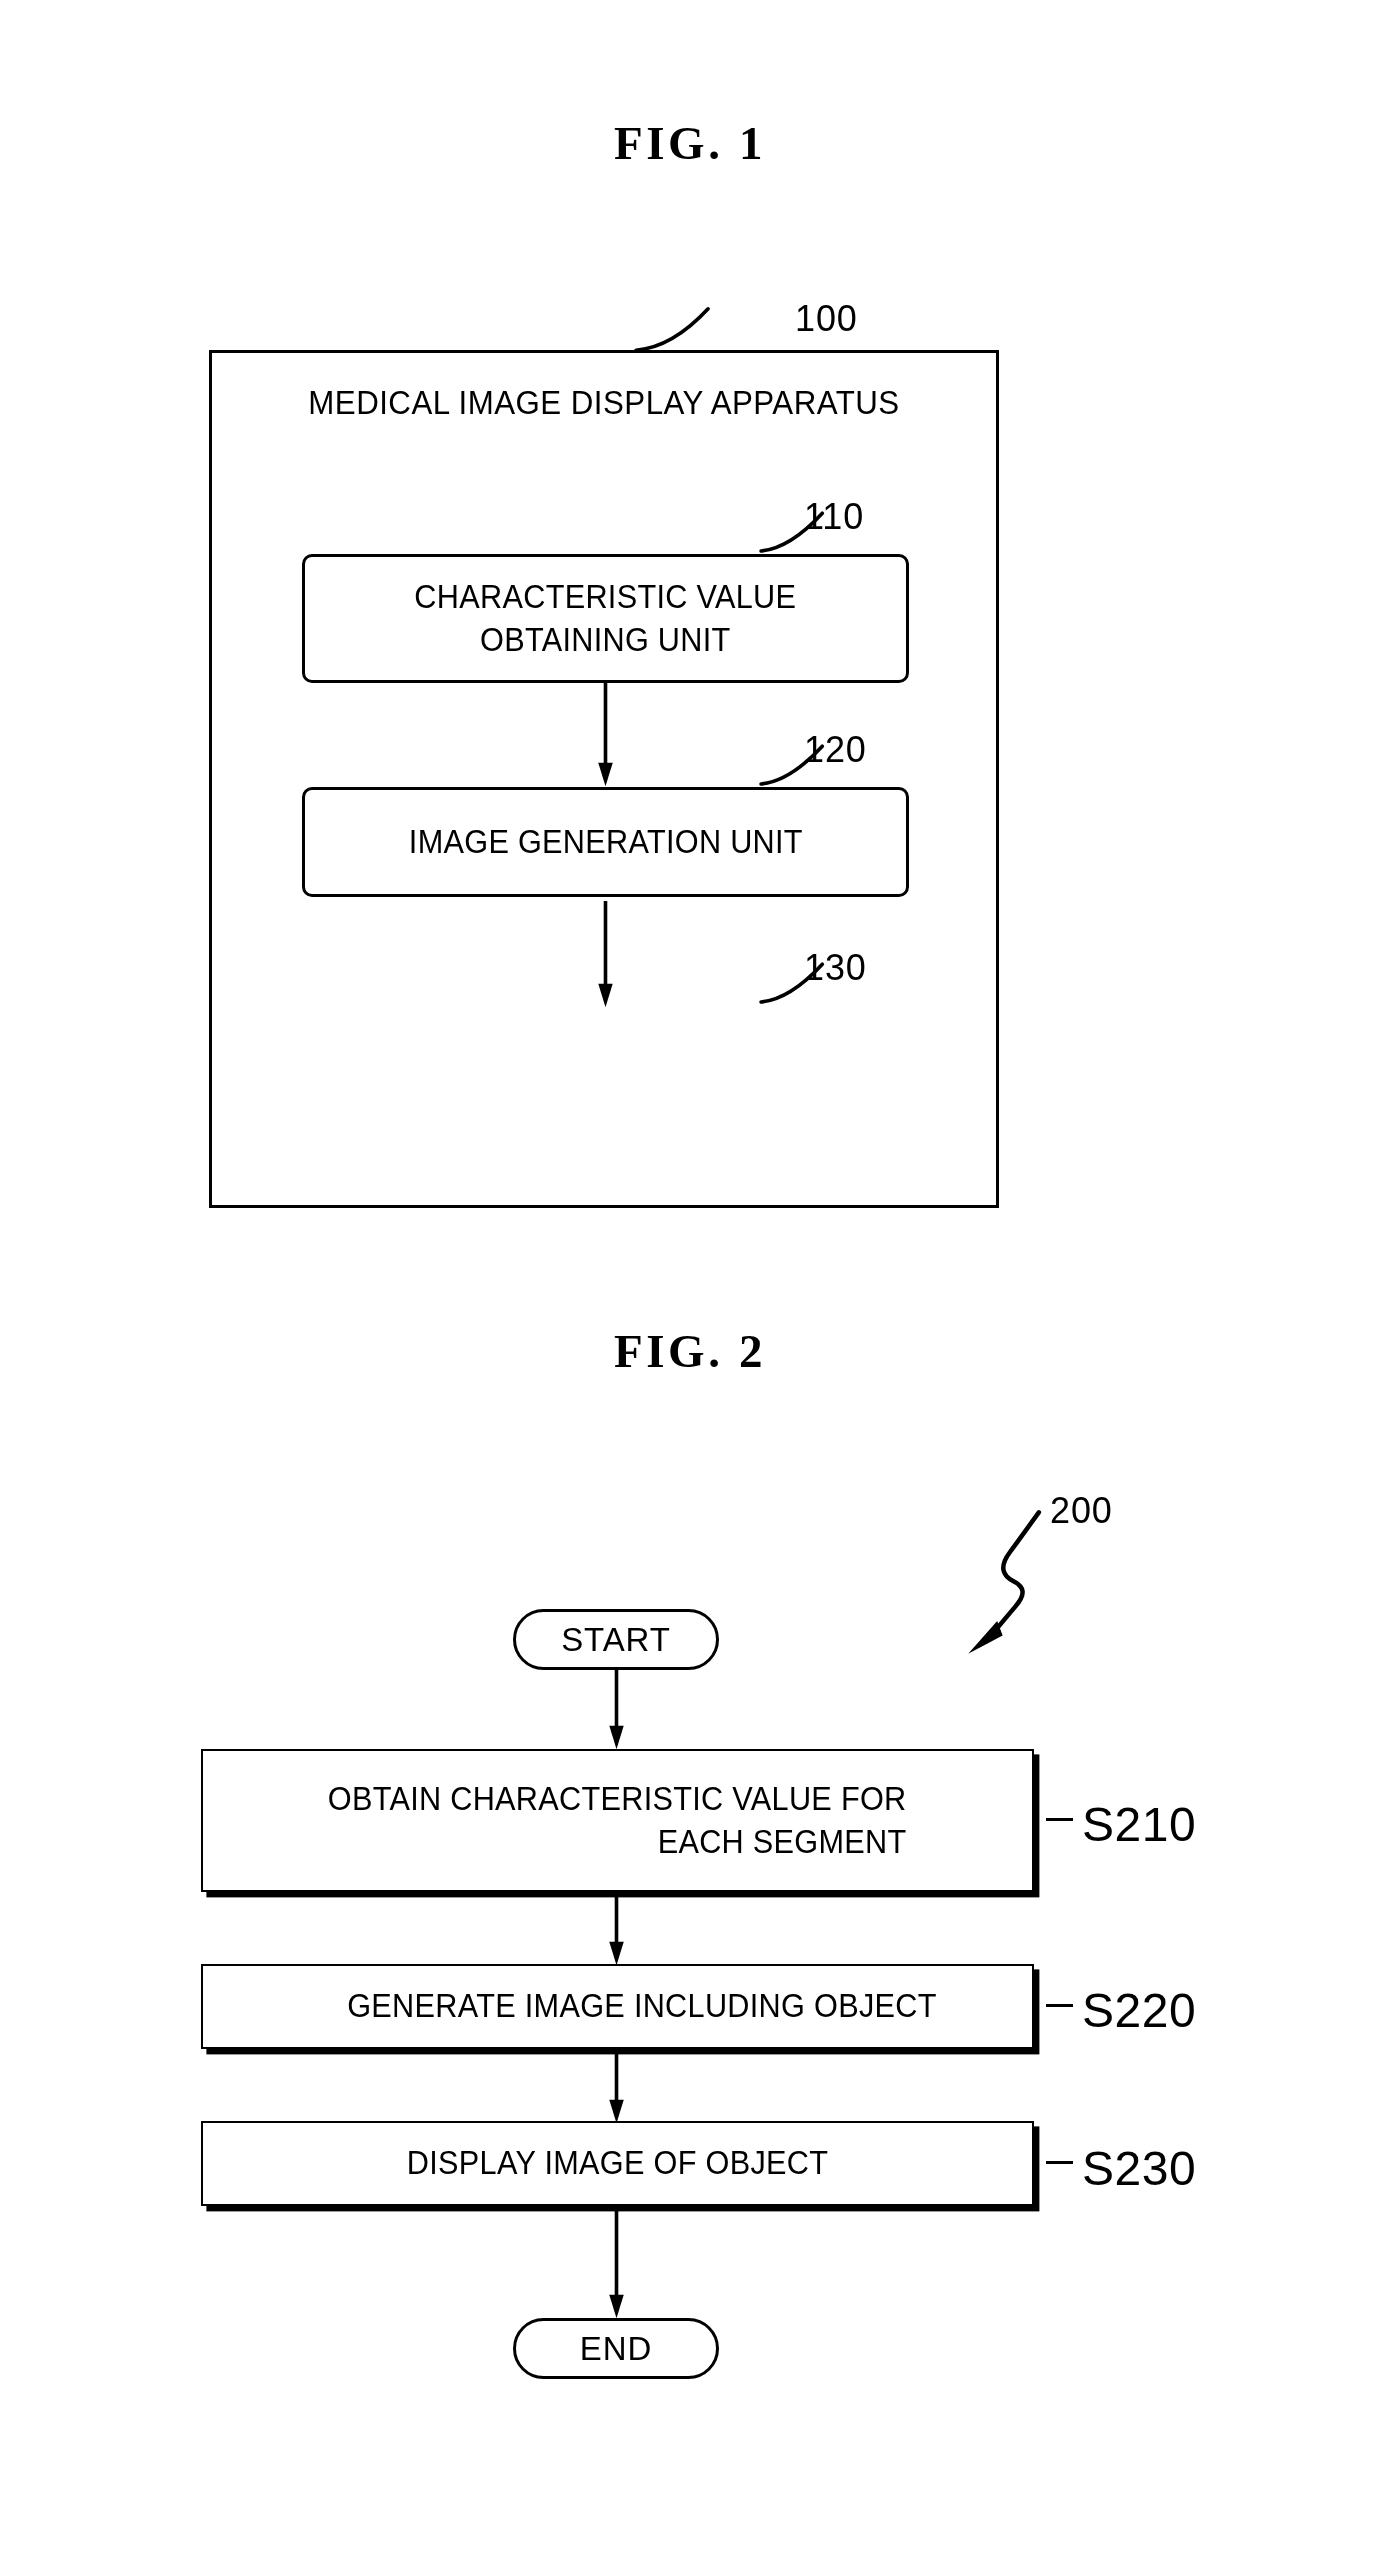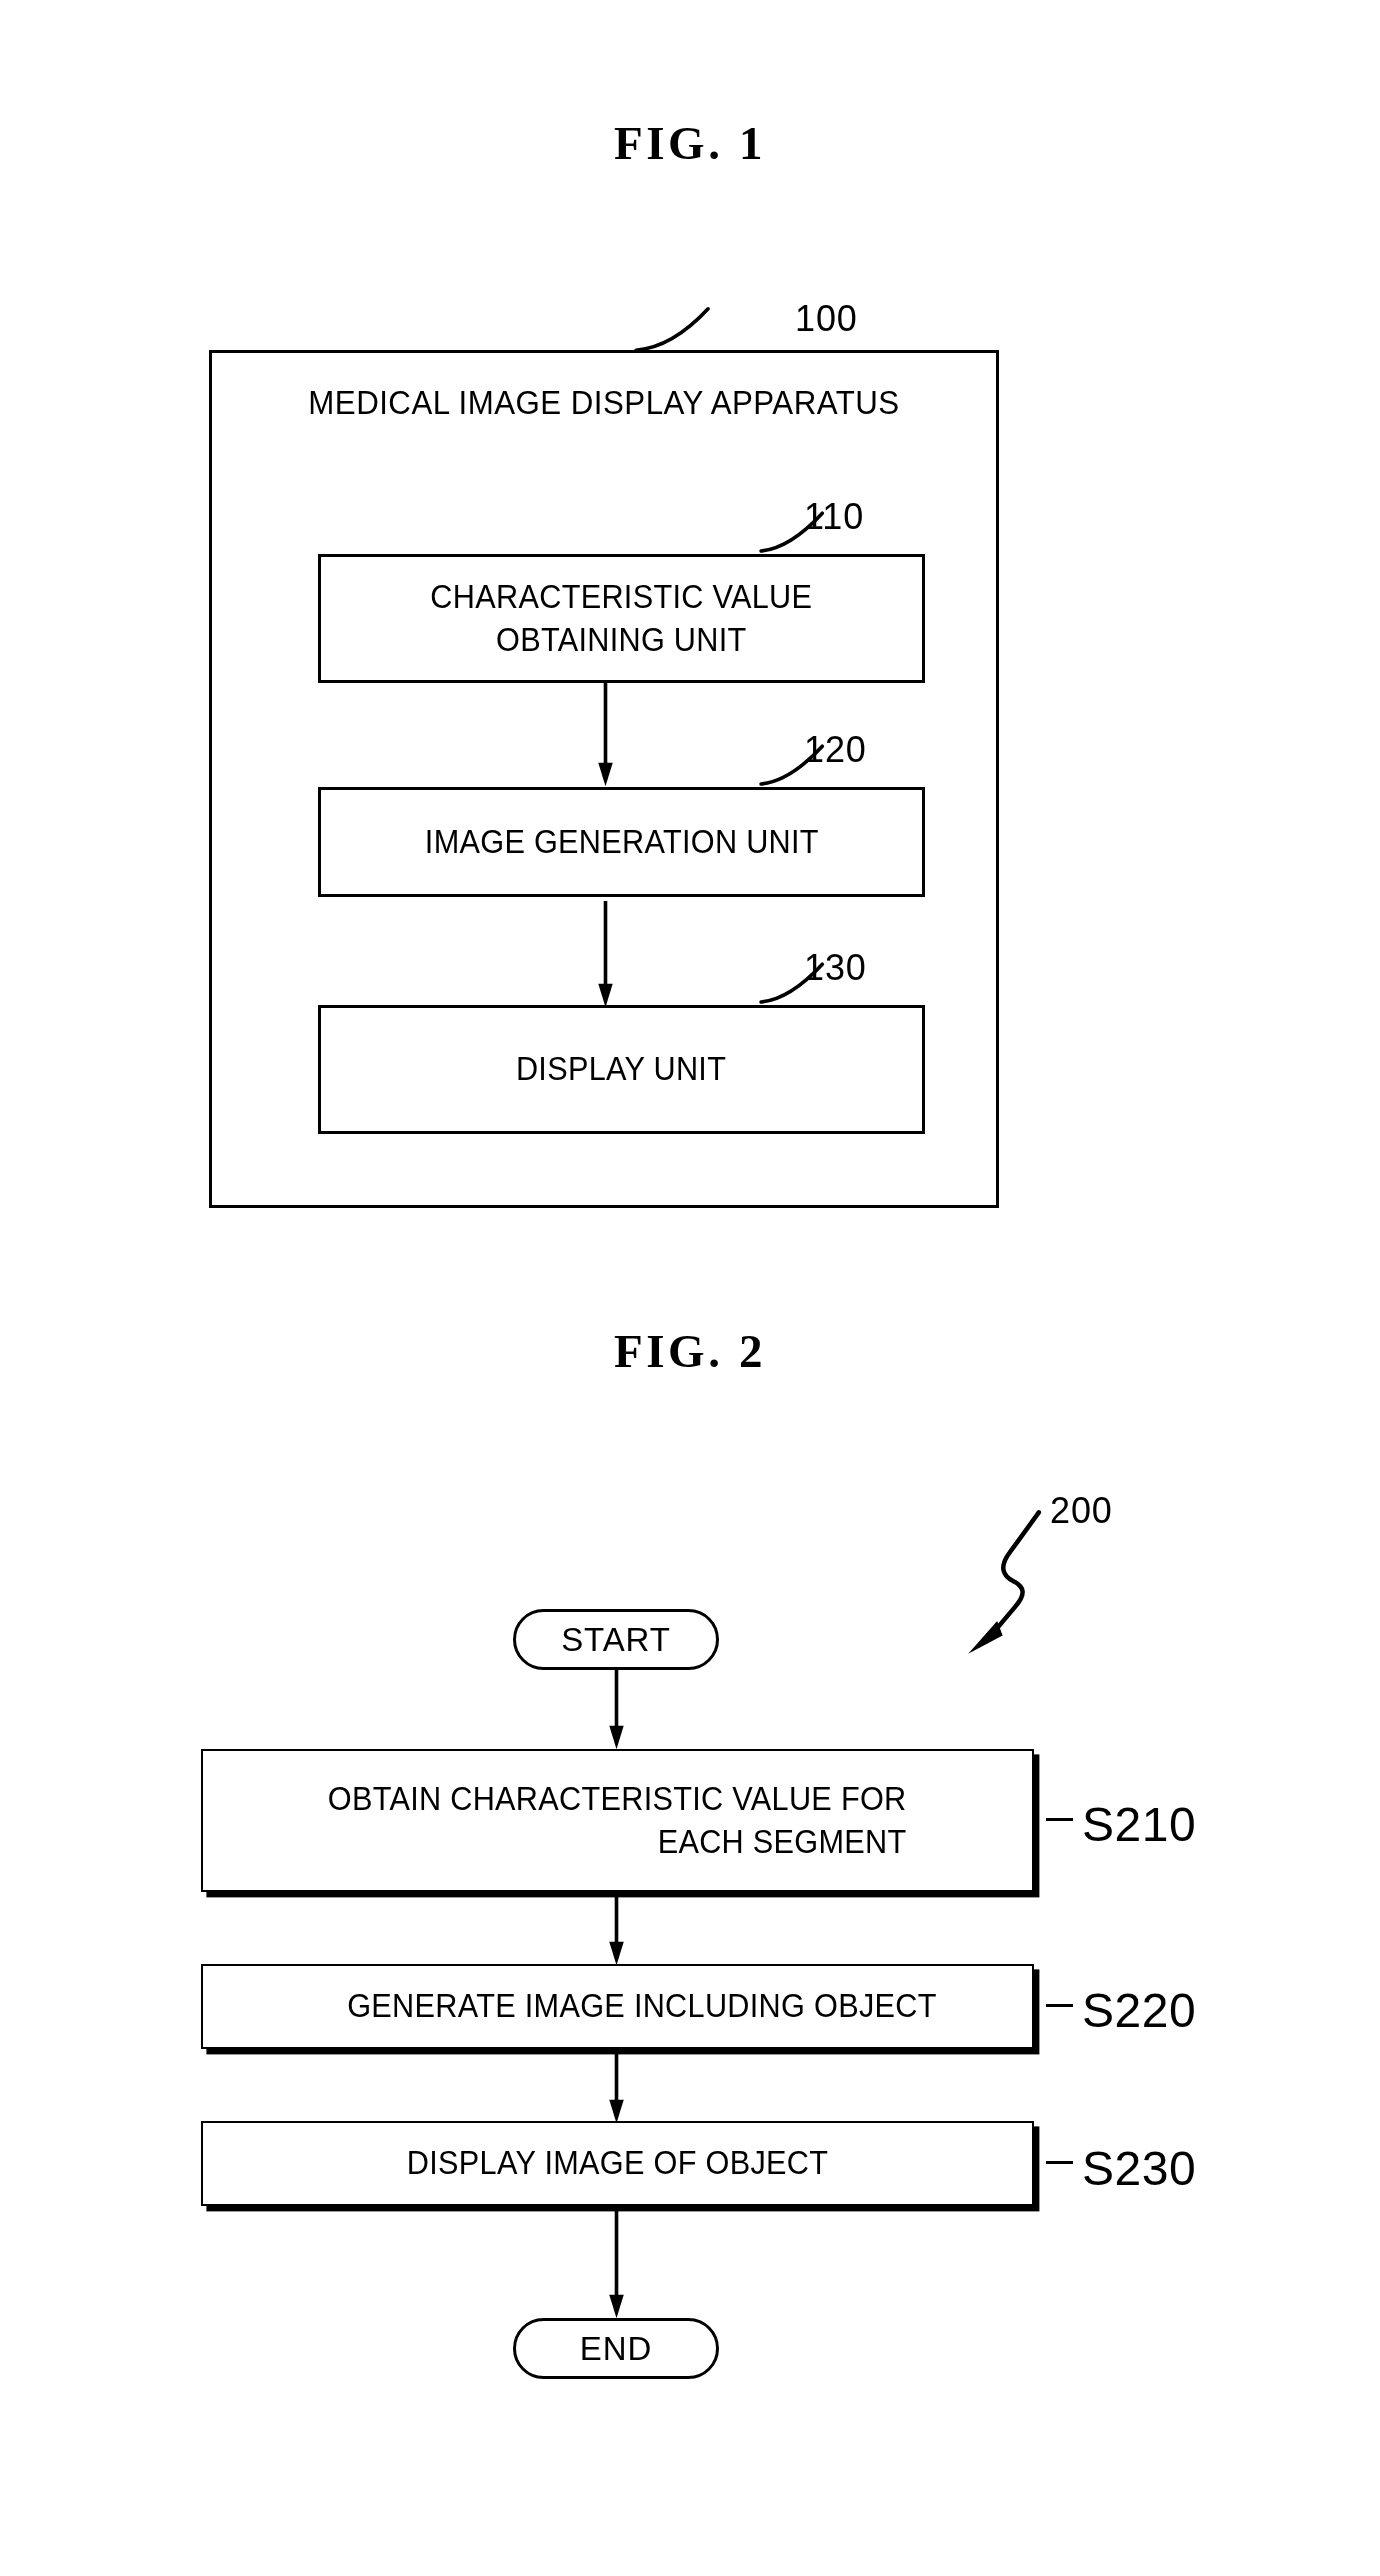--- a/index.html
+++ b/index.html
@@ -54,24 +54,24 @@
     text-align: center;
     font-size: 34px;
     font-stretch: condensed;
     transform: scaleX(0.92);
     letter-spacing: 0.5px;
     white-space: nowrap;
   }
 
   .fig1-box {
     position: absolute;
-    left: 318px;
+    left: 302px;
     width: 607px;
     border: 3.6px solid #000;
-    border-radius: 0;
+    border-radius: 10px;
     box-sizing: border-box;
     background: #fff;
     display: flex;
     align-items: center;
     justify-content: center;
     text-align: center;
     font-size: 33px;
     line-height: 1.28;
     letter-spacing: 0.3px;
   }
@@ -185,23 +185,20 @@
   <svg class="v-arrow" style="left:589px; top:901px;" width="33" height="108" viewBox="0 0 36 120">
     <line x1="18" y1="0" x2="18" y2="102" stroke="#000" stroke-width="4"></line>
     <polygon points="18,118 10,92 26,92" fill="#000"></polygon>
   </svg>
 
   <svg class="leader" style="left:757px; top:957px;" width="145" height="63" viewBox="0 0 160 70">
     <path d="M4,50 C24,48 48,34 72,8" stroke="#000" stroke-width="4" fill="none" stroke-linecap="round"></path>
   </svg>
   <div class="ref-num" style="left:804px; top:947px;">130</div>
 
-  <div class="fig1-box" id="fig1-box-130">
-    <span>DISPLAY UNIT</span>
-  </div>
 
   <div class="fig-title" id="fig2-title">FIG.  2</div>
 
   <svg class="leader" style="left:903px; top:1507px;" width="163" height="163" viewBox="0 0 180 180">
     <path d="M150,6 L118,50 C106,66 110,76 122,82 C134,88 136,96 124,110 L92,148" stroke="#000" stroke-width="5" fill="none" stroke-linecap="round"></path>
     <polygon points="72,162 104,126 110,142" fill="#000"></polygon>
   </svg>
   <div class="ref-num" style="left:1050px; top:1490px;">200</div>
 
   <div class="term" id="fig2-start">

